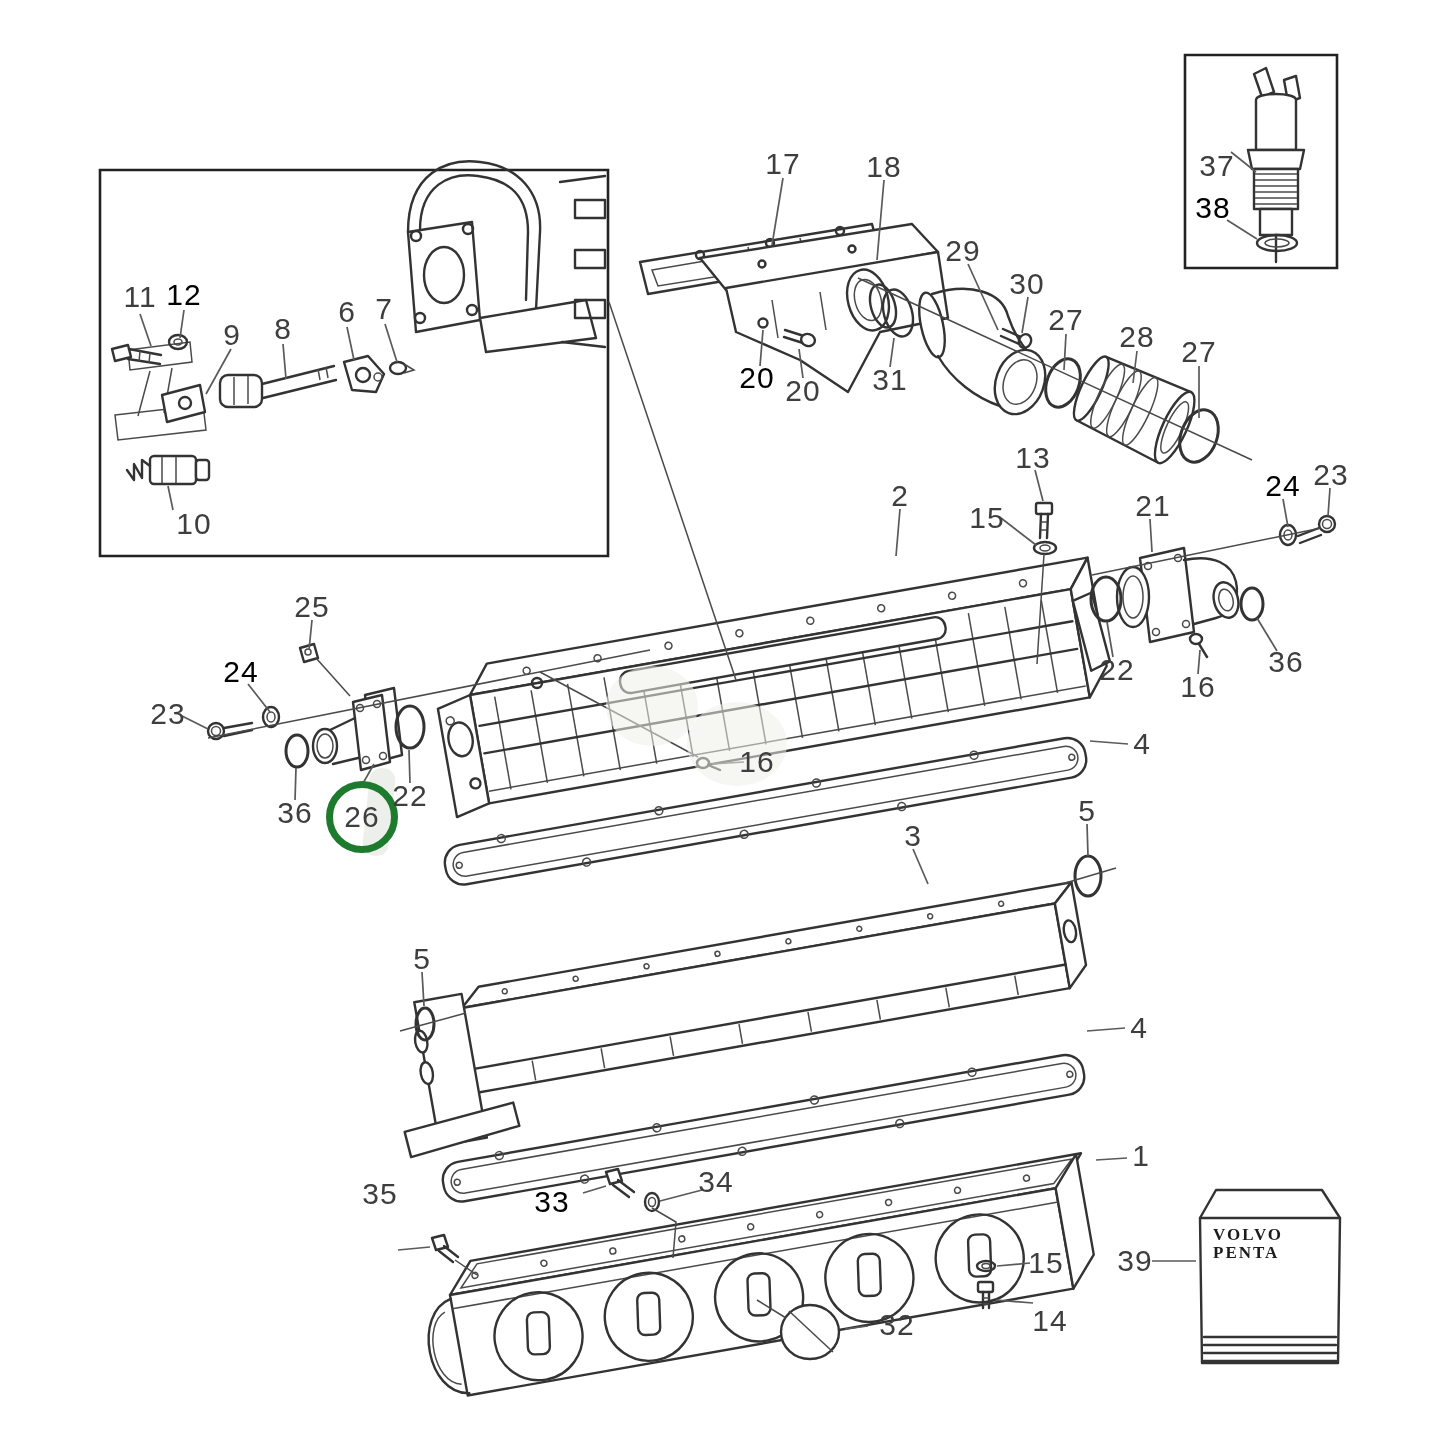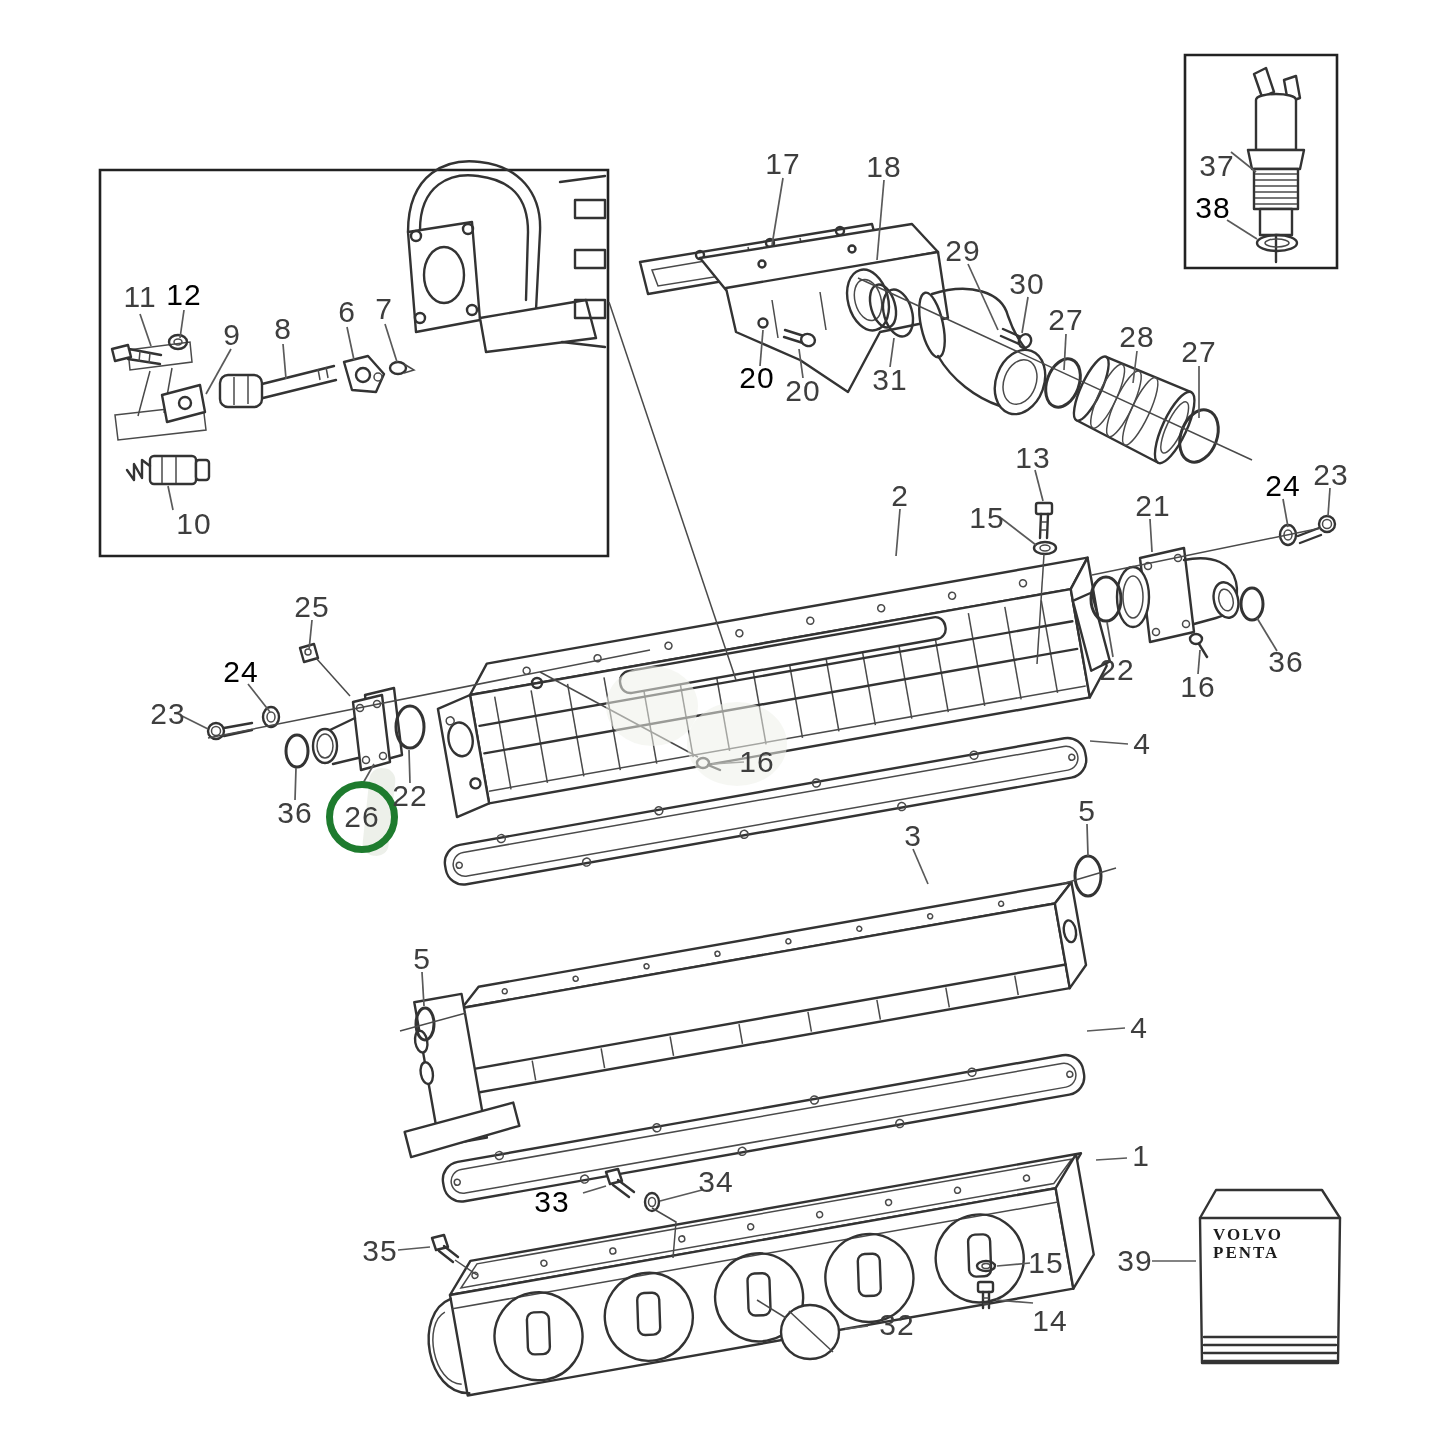--- a/index.html
+++ b/index.html
@@ -537,19 +537,19 @@
       <div class="callout" style="left: 410px; top: 796px;">22</div>
       <div class="callout" style="left: 757px; top: 762px;">16</div>
       <div class="callout" style="left: 1142px; top: 744px;">4</div>
       <div class="callout" style="left: 913px; top: 836px;">3</div>
       <div class="callout" style="left: 1087px; top: 811px;">5</div>
       <div class="callout" style="left: 422px; top: 959px;">5</div>
       <div class="callout" style="left: 1139px; top: 1028px;">4</div>
       <div class="callout" style="left: 1141px; top: 1156px;">1</div>
       <div class="callout muted" style="left: 552px; top: 1202px;">33</div>
       <div class="callout" style="left: 716px; top: 1182px;">34</div>
-      <div class="callout" style="left: 380px; top: 1251px;">35</div>
+      <div class="callout" style="left: 380px; top: 1194px;">35</div>
       <div class="callout" style="left: 897px; top: 1325px;">32</div>
       <div class="callout" style="left: 1046px; top: 1263px;">15</div>
       <div class="callout" style="left: 1050px; top: 1304px; margin-top: 17px;">14</div>
       <div class="callout" style="left: 1135px; top: 1261px;">39</div>
     </div>
 </div>
 
 </body></html>

